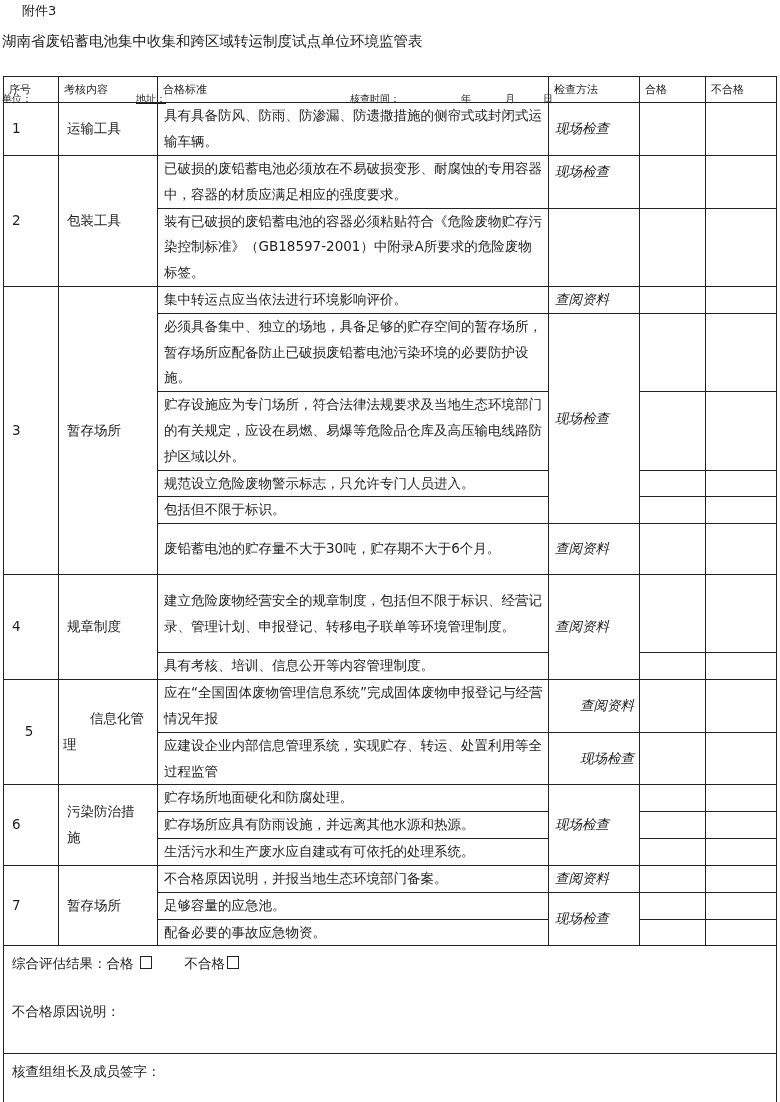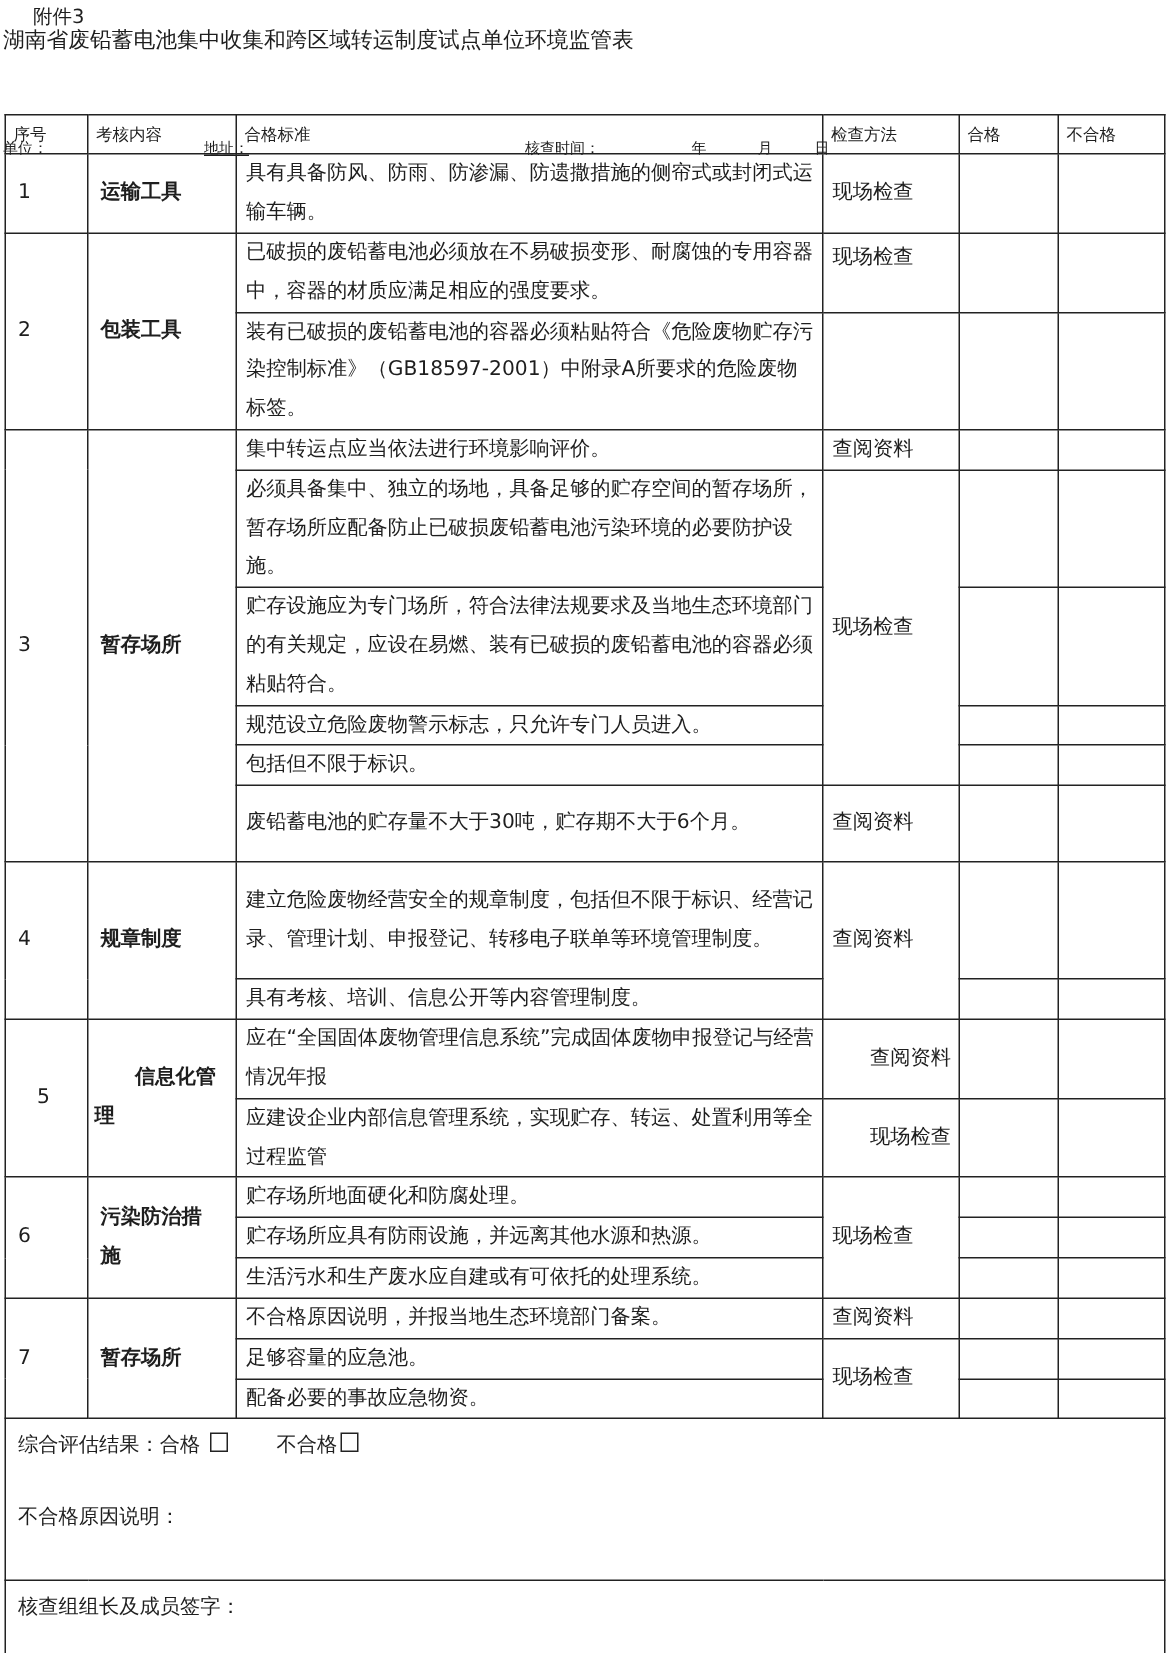--- a/index.html
+++ b/index.html
@@ -3,21 +3,21 @@
 <meta charset="utf-8">
 <style>
   html, body { margin: 0; padding: 0; background: #ffffff; }
   body {
     width: 780px; height: 1102px; position: relative; overflow: hidden;
     font-family: "DejaVu Sans", "Liberation Sans", sans-serif;
     color: #1e1e1e;
   }
   .hdr-line { position: absolute; font-size: 14px; white-space: nowrap; }
   #attach { left: 22px; top: 2px; font-size: 13px; }
-  #doc-title { left: 2px; top: 17px; font-size: 14.5px; }
+  #doc-title { left: 2px; top: 32px; font-size: 14.5px; }
   .meta { top: 52px; font-size: 10px; margin-top: 40px; }
   #unit { left: 2px; }
   #addr { left: 136px; text-decoration: underline; }
   #time { left: 350px; }
   #yr { left: 461px; }
   #mo { left: 505px; }
   #dy { left: 543px; }
 
   table.grid {
     position: absolute; left: 3px; top: 76px;
@@ -28,23 +28,23 @@
     border: 1.5px solid #222;
     font-size: 13.5px;
     line-height: 25.8px;
     padding: 0 4px 0 6px;
     vertical-align: middle;
     word-break: break-all;
   }
   table.grid td.hd { font-size: 11px; line-height: 24px; padding-left: 5px; margin-top: 20px; }
   td.num { padding-left: 8px !important; font-size: 13px; }
   td.num5 { text-align: center; padding-left: 0 !important; }
-  td.cat { padding-left: 8px !important; font-weight: bold; }
+  td.cat { padding-left: 8px !important; }
   td.cat5 { text-indent: 2em; padding-left: 4px !important; margin-left: 41px; }
-  td.meth { padding-left: 6px !important; }
+  td.meth { padding-left: 6px !important; font-style: italic; }
   td.meth-ind { text-indent: 2em; padding-left: 4px !important; }
   td.crit { padding-left: 6px !important; }
   td.summary { vertical-align: top !important; padding: 4px 8px !important; }
   .sum-line { display: block; line-height: 26px; }
   .checkbox {
     display: inline-block; width: 10px; height: 11px;
     border: 1px solid #222; vertical-align: -1px; margin: 0 2px;
   }
 </style>
 </head>
@@ -110,21 +110,21 @@
     <td></td>
     <td></td>
   </tr>
   <tr style="height:77px">
     <td class="crit">必须具备集中、独立的场地，具备足够的贮存空间的暂存场所，暂存场所应配备防止已破损废铅蓄电池污染环境的必要防护设施。</td>
     <td class="meth" rowspan="4">现场检查</td>
     <td></td>
     <td></td>
   </tr>
   <tr style="height:77px">
-    <td class="crit">贮存设施应为专门场所，符合法律法规要求及当地生态环境部门的有关规定，应设在易燃、装有已破损的废铅蓄电池的容器必须粘贴符合。</td>
+    <td class="crit">贮存设施应为专门场所，符合法律法规要求及当地生态环境部门的有关规定，应设在易燃、易爆等危险品仓库及高压输电线路防护区域以外。</td>
     <td></td>
     <td></td>
   </tr>
   <tr style="height:26px">
     <td class="crit">规范设立危险废物警示标志，只允许专门人员进入。</td>
     <td></td>
     <td></td>
   </tr>
   <tr style="height:27px">
     <td class="crit">包括但不限于标识。</td>

